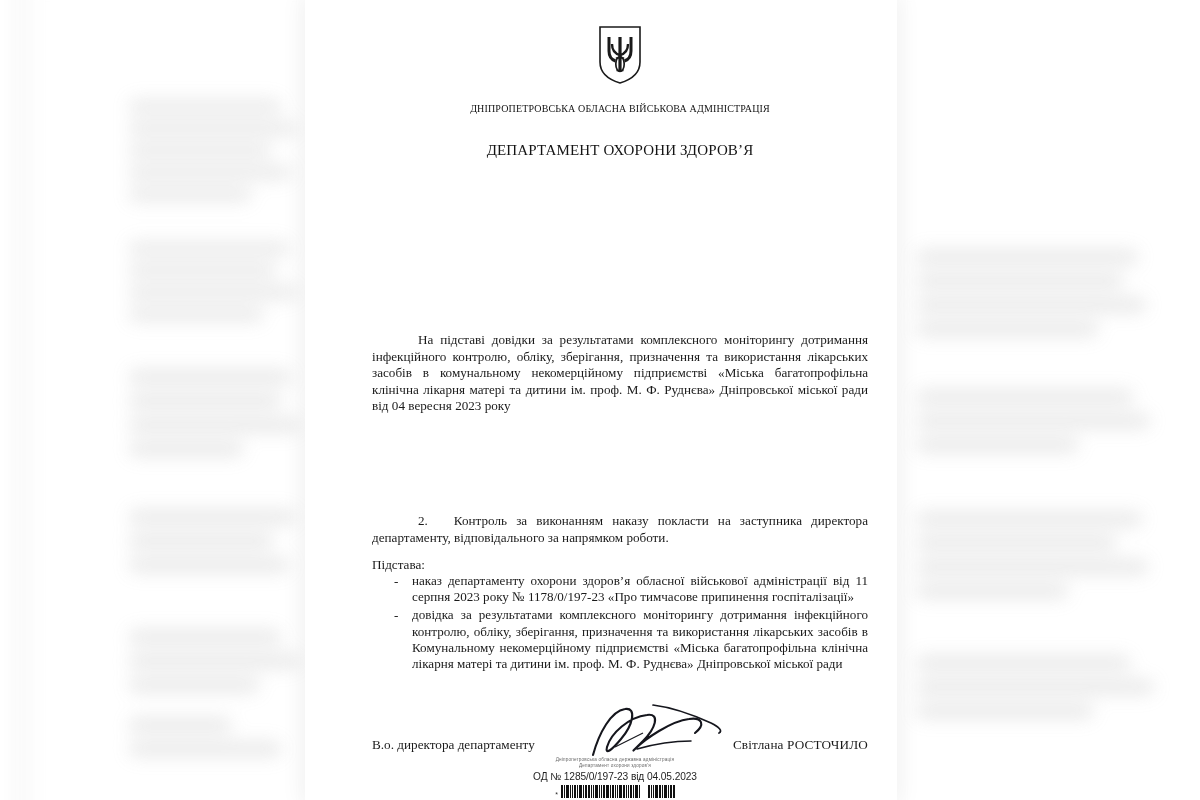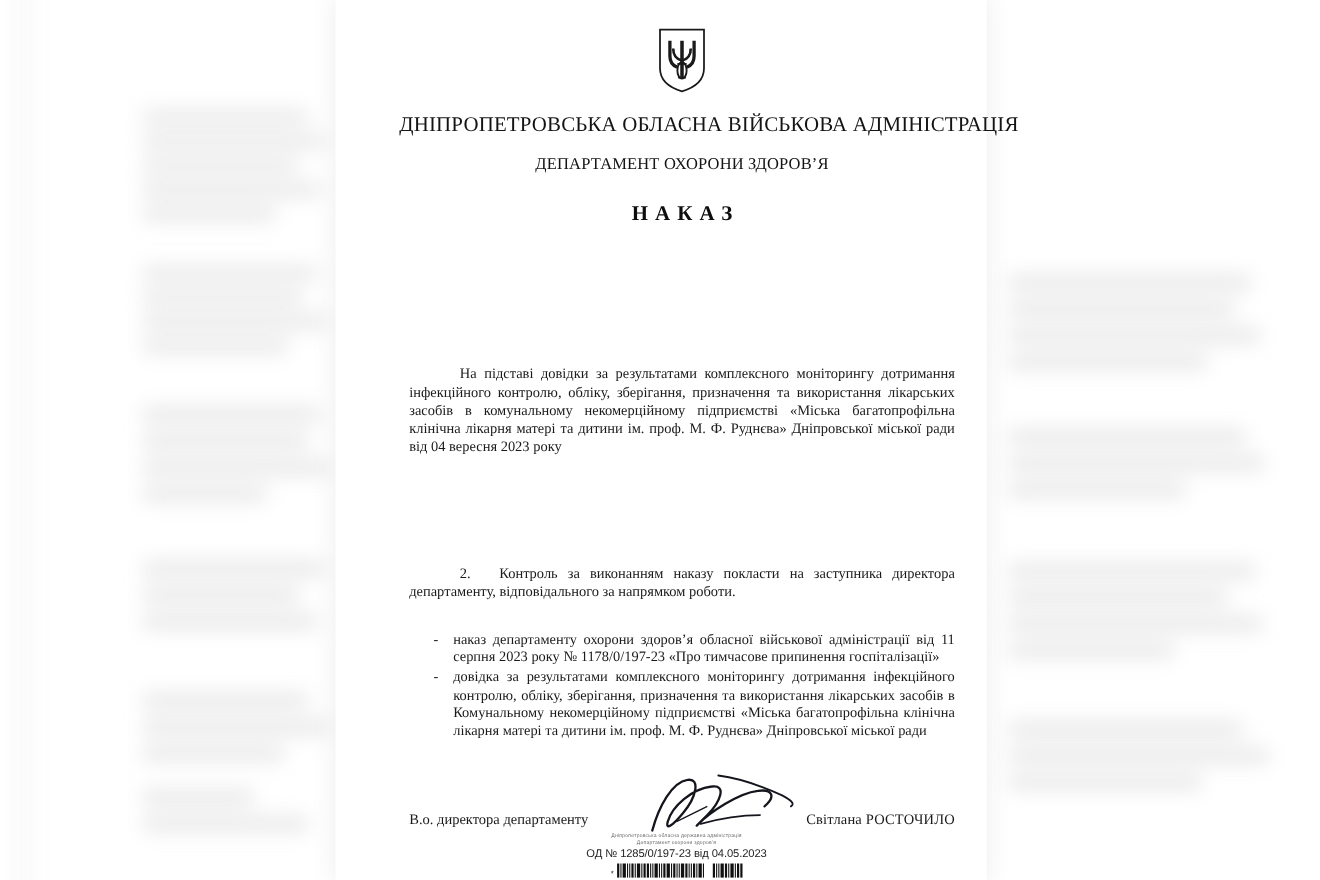--- a/index.html
+++ b/index.html
@@ -86,21 +86,21 @@
   }
   .emblem {
     width: 46px;
     height: 62px;
     display: block;
   }
 
   
   .org-line {
     text-align: center;
-    font-size: 19px;
+    font-size: 10px;
     letter-spacing: 0.15px;
     white-space: nowrap;
     color: #141414;
   }
   .org-line.l1 { position: absolute; left: -9px; right: -9px; top: 103px; }
   .org-line.l2 { position: absolute; left: 0;   right: 0;   top: 142px; font-size: 15px; }
 
   .doc-kind {
     position: absolute;
     left: 0; right: 0;
@@ -311,31 +311,31 @@
         <path d="M15 20 C15 27 19 30 23 31 C27 30 31 27 31 20" stroke="#1a1a1a" stroke-width="2.4" fill="none"></path>
         <ellipse cx="23" cy="40" rx="4.2" ry="7.5" fill="none" stroke="#1a1a1a" stroke-width="1.7"></ellipse>
         <path d="M18.8 34 L27.2 34" stroke="#1a1a1a" stroke-width="1.5"></path>
         <path d="M19.5 46.5 L26.5 46.5" stroke="#1a1a1a" stroke-width="1.5"></path>
       </svg>
     </div>
 
     <div class="org-line l1">ДНІПРОПЕТРОВСЬКА ОБЛАСНА ВІЙСЬКОВА АДМІНІСТРАЦІЯ</div>
     <div class="org-line l2">ДЕПАРТАМЕНТ ОХОРОНИ ЗДОРОВ’Я</div>
 
-    <div class="doc-kind">НАКАЗ</div>
 
 
     <div class="para lead">На підставі довідки за результатами комплексного моніторингу дотримання інфекційного контролю, обліку, зберігання, призначення та використання лікарських засобів в комунальному некомерційному підприємстві «Міська багатопрофільна клінічна лікарня матері та дитини ім. проф. М. Ф. Руднєва» Дніпровської міської ради від 04 вересня 2023 року</div>
 
 
 
     <div class="para item2">
       <span class="item-num">2.</span><span class="item-gap"></span><span>Контроль за виконанням наказу покласти на заступника директора департаменту, відповідального за напрямком роботи.</span>
     </div>
 
+    <div class="para basis-hdr">Підстава:</div>
 
     <div class="basis-list">
       <div class="basis-item">
         <span class="basis-dash">-</span>
         <span class="basis-text">наказ департаменту охорони здоров’я обласної військової адміністрації від 11 серпня 2023 року № 1178/0/197-23 «Про тимчасове припинення госпіталізації»</span>
       </div>
       <div class="basis-item">
         <span class="basis-dash">-</span>
         <span class="basis-text">довідка за результатами комплексного моніторингу дотримання інфекційного контролю, обліку, зберігання, призначення та використання лікарських засобів в Комунальному некомерційному підприємстві «Міська багатопрофільна клінічна лікарня матері та дитини ім. проф. М. Ф. Руднєва» Дніпровської міської ради</span>
       </div>

